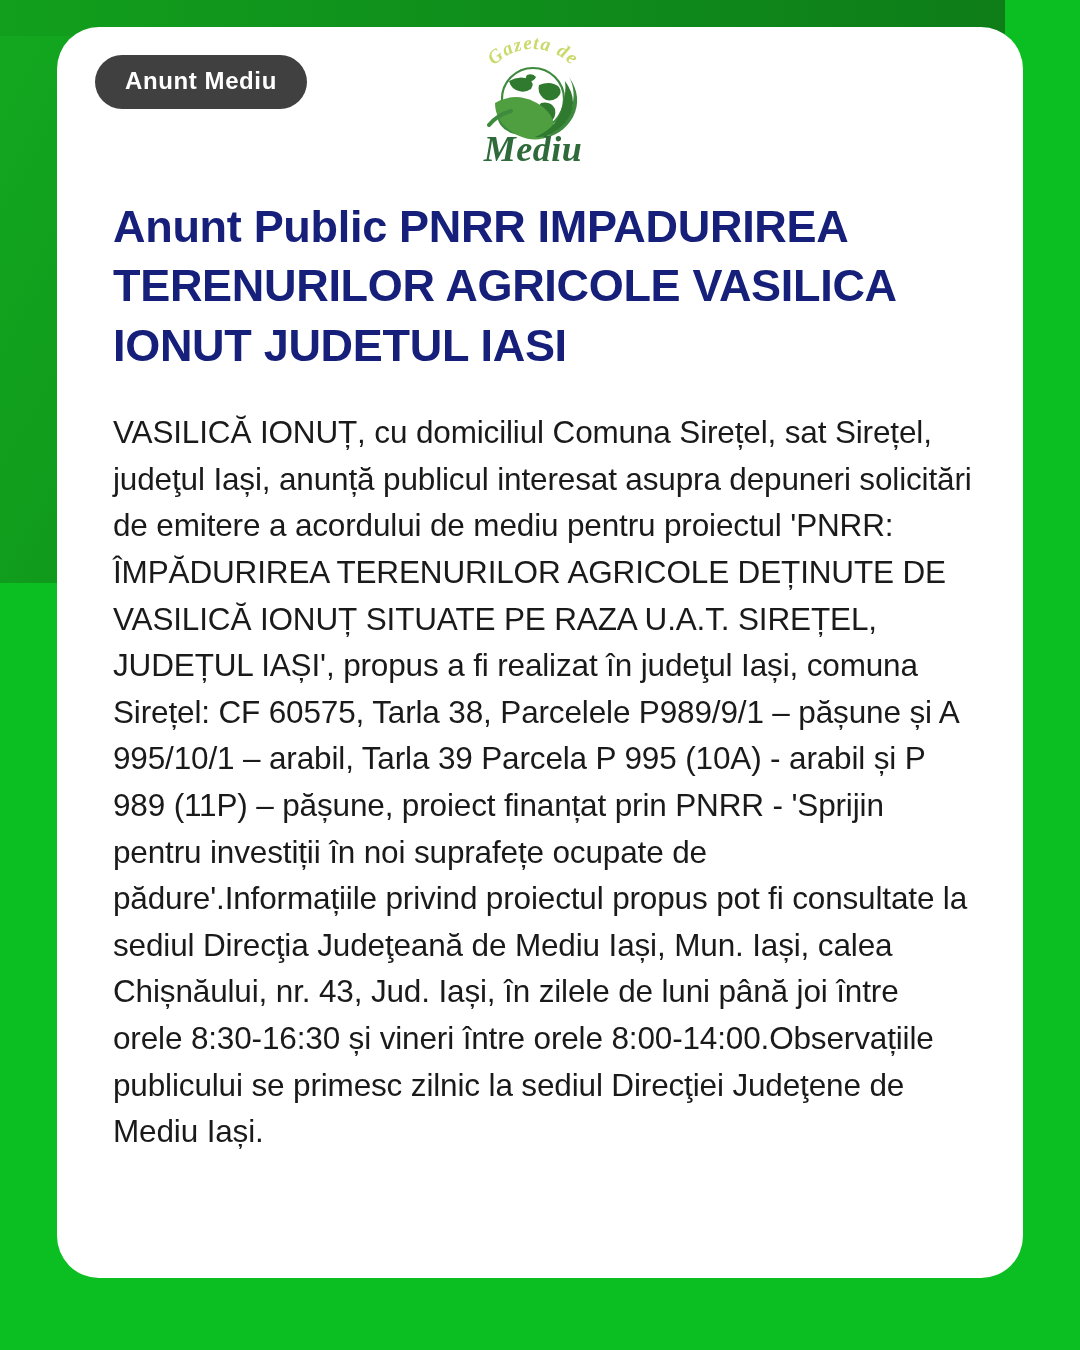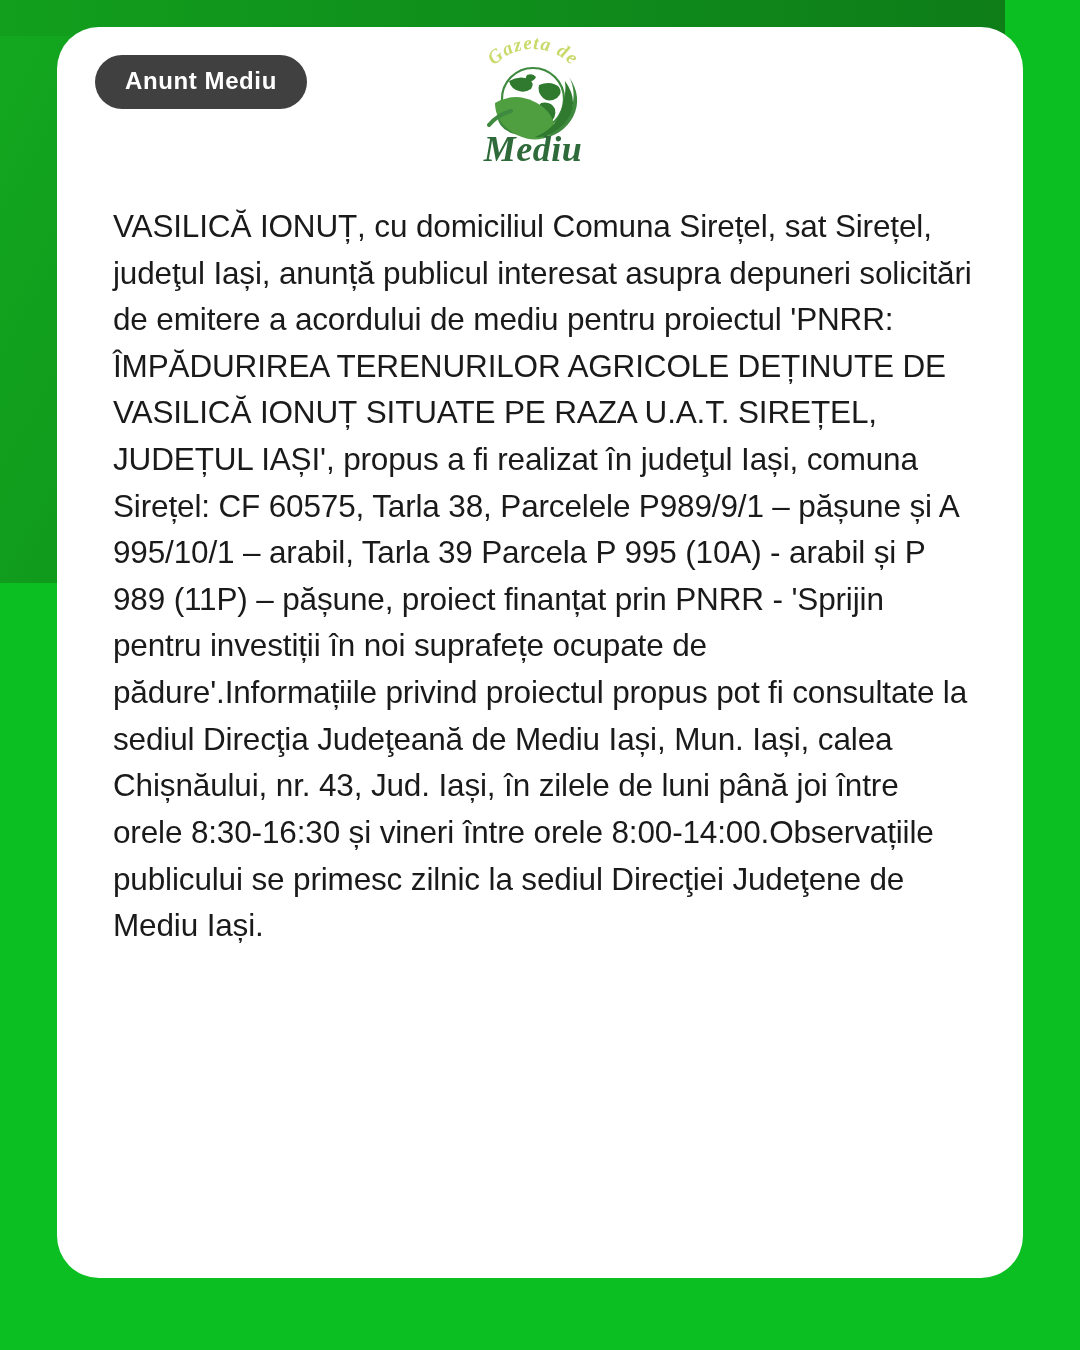--- a/index.html
+++ b/index.html
@@ -153,16 +153,17 @@
         <path d="M100 44 q16 22 0 42 q-14 16 -30 14 q20 -8 26 -26 q6 -18 4 -30 z" fill="#2f7a2f"></path>
 
         <path d="M24 88 q8 -10 22 -14" stroke="#3e8a3e" stroke-width="4" fill="none" stroke-linecap="round"></path>
 
         <text x="68" y="124" text-anchor="middle" font-family="'Liberation Serif', serif" font-size="36" font-style="italic" font-weight="700" fill="#2f6b3a" letter-spacing="0.5">Mediu</text>
       </svg>
     </div>
 
   </div>
 
+  <h1 id="title">Anunt Public PNRR IMPADURIREA TERENURILOR AGRICOLE VASILICA IONUT JUDETUL IASI</h1>
 
   <p id="body-text">VASILICĂ IONUȚ, cu domiciliul Comuna Sirețel, sat Sirețel, judeţul Iași, anunță publicul interesat asupra depuneri solicitări de emitere a acordului de mediu pentru proiectul 'PNRR: ÎMPĂDURIREA TERENURILOR AGRICOLE DEȚINUTE DE VASILICĂ IONUȚ SITUATE PE RAZA U.A.T. SIREȚEL, JUDEȚUL IAȘI', propus a fi realizat în judeţul Iași, comuna Sirețel: CF 60575, Tarla 38, Parcelele P989/9/1 – pășune și A 995/10/1 – arabil, Tarla 39 Parcela P 995 (10A) - arabil și P 989 (11P) – pășune, proiect finanțat prin PNRR - 'Sprijin pentru investiții în noi suprafețe ocupate de pădure'.Informațiile privind proiectul propus pot fi consultate la sediul Direcţia Judeţeană de Mediu Iași, Mun. Iași, calea Chișnăului, nr. 43, Jud. Iași, în zilele de luni până joi între orele 8:30-16:30 și vineri între orele 8:00-14:00.Observațiile publicului se primesc zilnic la sediul Direcţiei Judeţene de Mediu Iași.</p>
 
 </div>
 
 </body></html>

